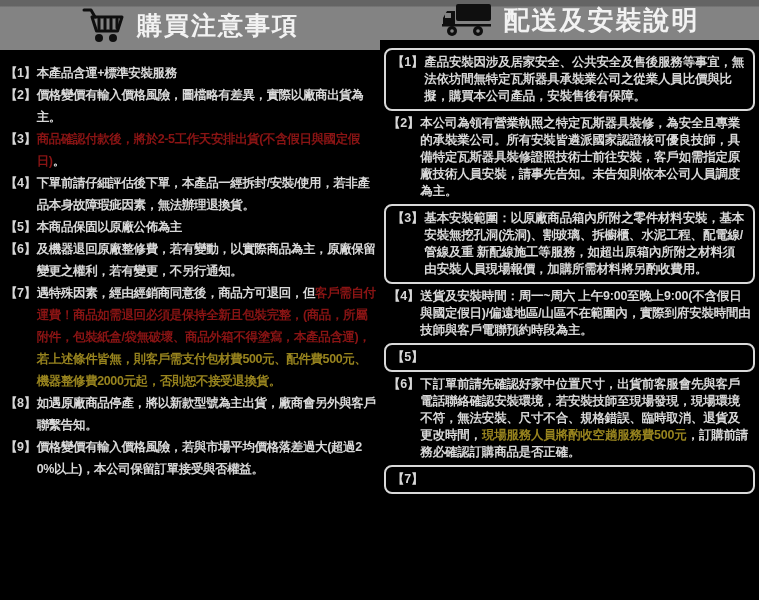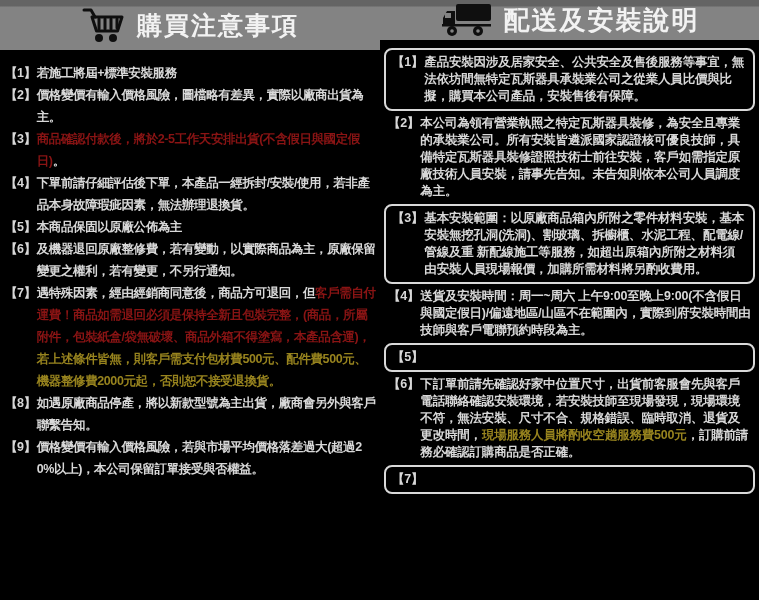--- a/index.html
+++ b/index.html
@@ -76,21 +76,21 @@
           </g>
           <circle cx="18" cy="32" r="4" fill="#0f0f0f"></circle>
           <circle cx="32" cy="32" r="4" fill="#0f0f0f"></circle>
         </svg>
       </span>
       <span class="hdr-title">購買注意事項</span>
     </div>
     <div class="body-left" id="left-items">
         <div class="item">
           <span class="num">【1】</span>
-          <span class="txt"><span class="seg-white">若施工將屆+標準安裝服務</span></span>
+          <span class="txt"><span class="seg-white">本產品含運+標準安裝服務</span></span>
         </div>
         <div class="item">
           <span class="num">【2】</span>
           <span class="txt"><span class="seg-white">價格變價有輸入價格風險，圖檔略有差異，實際以廠商出貨為主。</span></span>
         </div>
         <div class="item">
           <span class="num">【3】</span>
           <span class="txt"><span class="seg-red">商品確認付款後，將於2-5工作天安排出貨(不含假日與國定假日)</span><span class="seg-white">。</span></span>
         </div>
         <div class="item">

